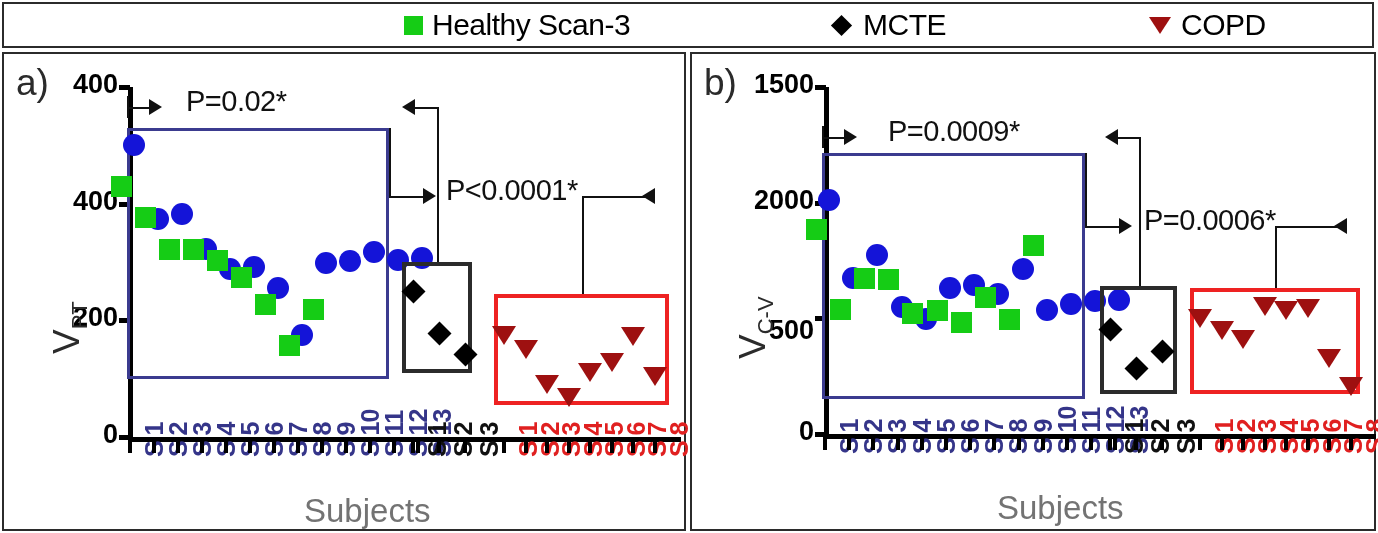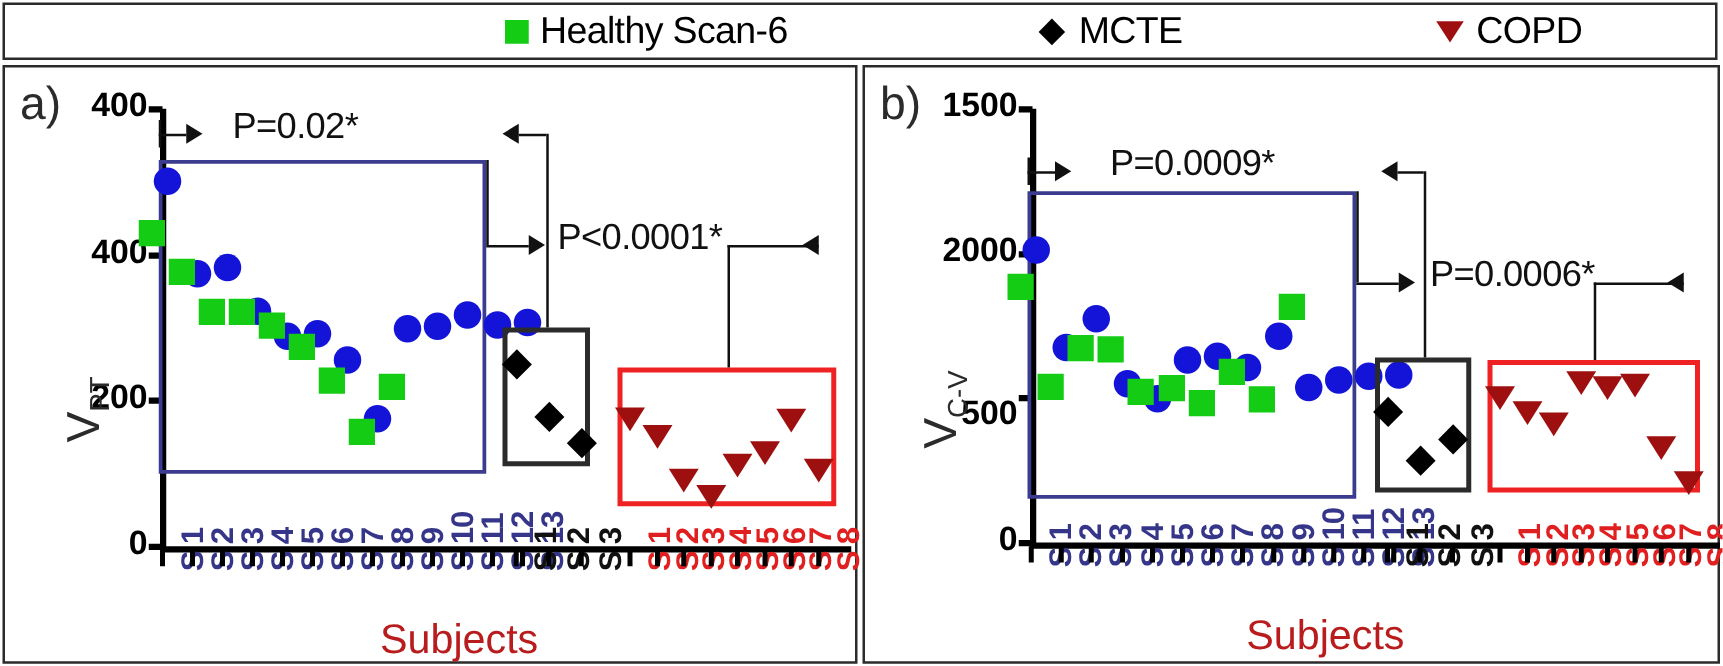--- a/index.html
+++ b/index.html
@@ -35,21 +35,21 @@
   .xtick{position:absolute;background:#000;width:4px;height:13px;}
   .xtick-lab{position:absolute;font-size:25px;font-weight:bold;white-space:nowrap;
              transform-origin:left top;transform:rotate(-90deg);letter-spacing:-1px;}
   .grp-blue{color:#353589;}
   .grp-black{color:#111;}
   .grp-red{color:#e02020;}
 
   .ylabel{position:absolute;font-size:37px;color:#2b2b2b;white-space:nowrap;
           transform-origin:left top;transform:rotate(-90deg);}
   .ylabel sub{font-size:22px;}
-  .xlabel{position:absolute;font-size:33px;color:#b91c1c;text-align:right;}
+  .xlabel{position:absolute;font-size:33px;color:#737373;text-align:right;}
 
   
   .gbox{position:absolute;box-sizing:border-box;background:transparent;}
   .gbox-blue{border:3px solid #3b3b8f;}
   .gbox-black{border:4px solid #2b2b2b;}
   .gbox-red{border:4px solid #ee2222;}
 
   
   .pt{position:absolute;}
   .pt-circle{width:22px;height:22px;border-radius:50%;background:#1414d8;}
@@ -68,21 +68,21 @@
   .arw-l{border-top:8px solid transparent;border-bottom:8px solid transparent;border-right:13px solid #111;}
 </style>
 </head>
 <body>
 
 <div id="root">
 
   <div class="legend" id="legend">
       <div class="legend-item" style="left: 400px;">
         <span class="mk mk-square" style="background: rgb(21, 204, 21);"></span>
-        <span class="legend-label">Healthy Scan-6</span>
+        <span class="legend-label">Healthy Scan-3</span>
       </div>
       <div class="legend-item" style="left: 830px;">
         <span class="mk mk-diamond" style="background: rgb(0, 0, 0);"></span>
         <span class="legend-label">MCTE</span>
       </div>
       <div class="legend-item" style="left: 1145px;">
         <span class="mk mk-tri" style="border-top-color: rgb(158, 16, 16);"></span>
         <span class="legend-label">COPD</span>
       </div>
     </div>

